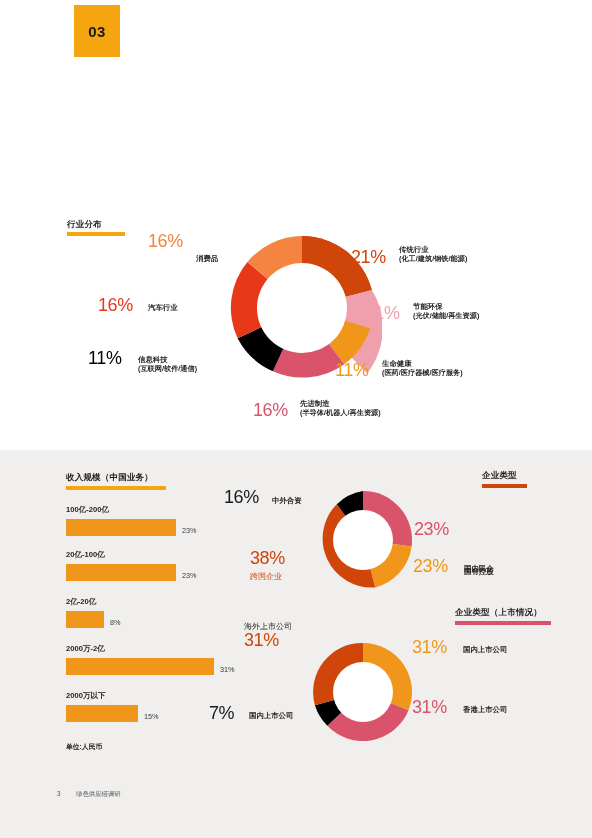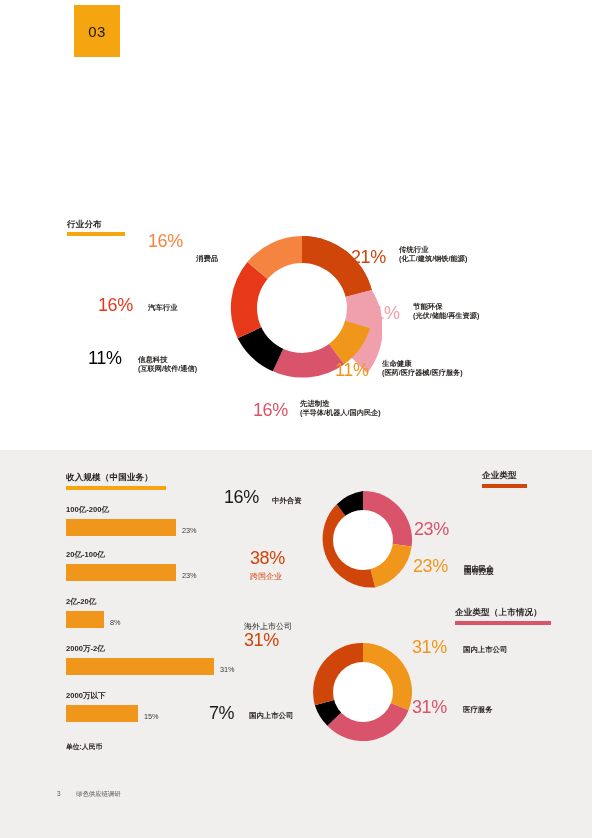--- a/index.html
+++ b/index.html
@@ -38,21 +38,21 @@
     height: 52px;
     background: #f4a50f;
   }
   .chapter-badge span {
     position: absolute;
     left: 0;
     right: 0;
     top: 18px;
     text-align: center;
     font-size: 15px;
-    font-weight: normal;
+    font-weight: bold;
     color: #1a1a1a;
     letter-spacing: .5px;
   }
   .page-title {
     position: absolute;
     left: 67px;
     top: 70px;
     font-size: 21px;
     font-weight: normal;
     color: #231f1d;
@@ -208,21 +208,21 @@
 
   <div class="pct" style="left:335px; top:360px; color:#f0971b;">11%</div>
   <div class="lbl" style="left:382px; top:359px;">
     <span>生命健康</span><br>
     <span class="sub">(医药/医疗器械/医疗服务)</span>
   </div>
 
   <div class="pct" style="left:253px; top:400px; color:#d9536a;">16%</div>
   <div class="lbl" style="left:300px; top:399px;">
     <span>先进制造</span><br>
-    <span class="sub">(半导体/机器人/国内民企)</span>
+    <span class="sub">(半导体/机器人/再生资源)</span>
   </div>
 
   <div class="pct" style="left:88px; top:348px; color:#000000;">11%</div>
   <div class="lbl" style="left:138px; top:355px;">
     <span>信息科技</span><br>
     <span class="sub">(互联网/软件/通信)</span>
   </div>
 
   <div class="pct" style="left:98px; top:295px; color:#e8381a;">16%</div>
   <div class="lbl" style="left:148px; top:303px;text-align:center;"><span>汽车行业</span></div>
@@ -304,21 +304,21 @@
     </svg>
   </div>
 
   <div class="pct" style="left:244px; top:630px; color:#d0450a;">31%</div>
   <div class="lbl-reg" style="left:244px; top:622px; font-weight:normal; font-size:8px;">海外上市公司</div>
 
   <div class="pct" style="left:412px; top:637px; color:#f0971b;">31%</div>
   <div class="lbl-reg" style="left:463px; top:645px;">国内上市公司</div>
 
   <div class="pct" style="left:412px; top:697px; color:#d9536a;">31%</div>
-  <div class="lbl-reg" style="left:463px; top:705px;">医疗服务</div>
+  <div class="lbl-reg" style="left:463px; top:705px;">香港上市公司</div>
 
   <div class="pct" style="left:209px; top:703px; color:#1a1a1a;">7%</div>
   <div class="lbl-reg" style="left:249px; top:711px;">国内上市公司</div>
 
   <div class="footer-num">3</div>
   <div class="footer-txt">绿色供应链调研</div>
 
 </div>
 
 </body></html>

